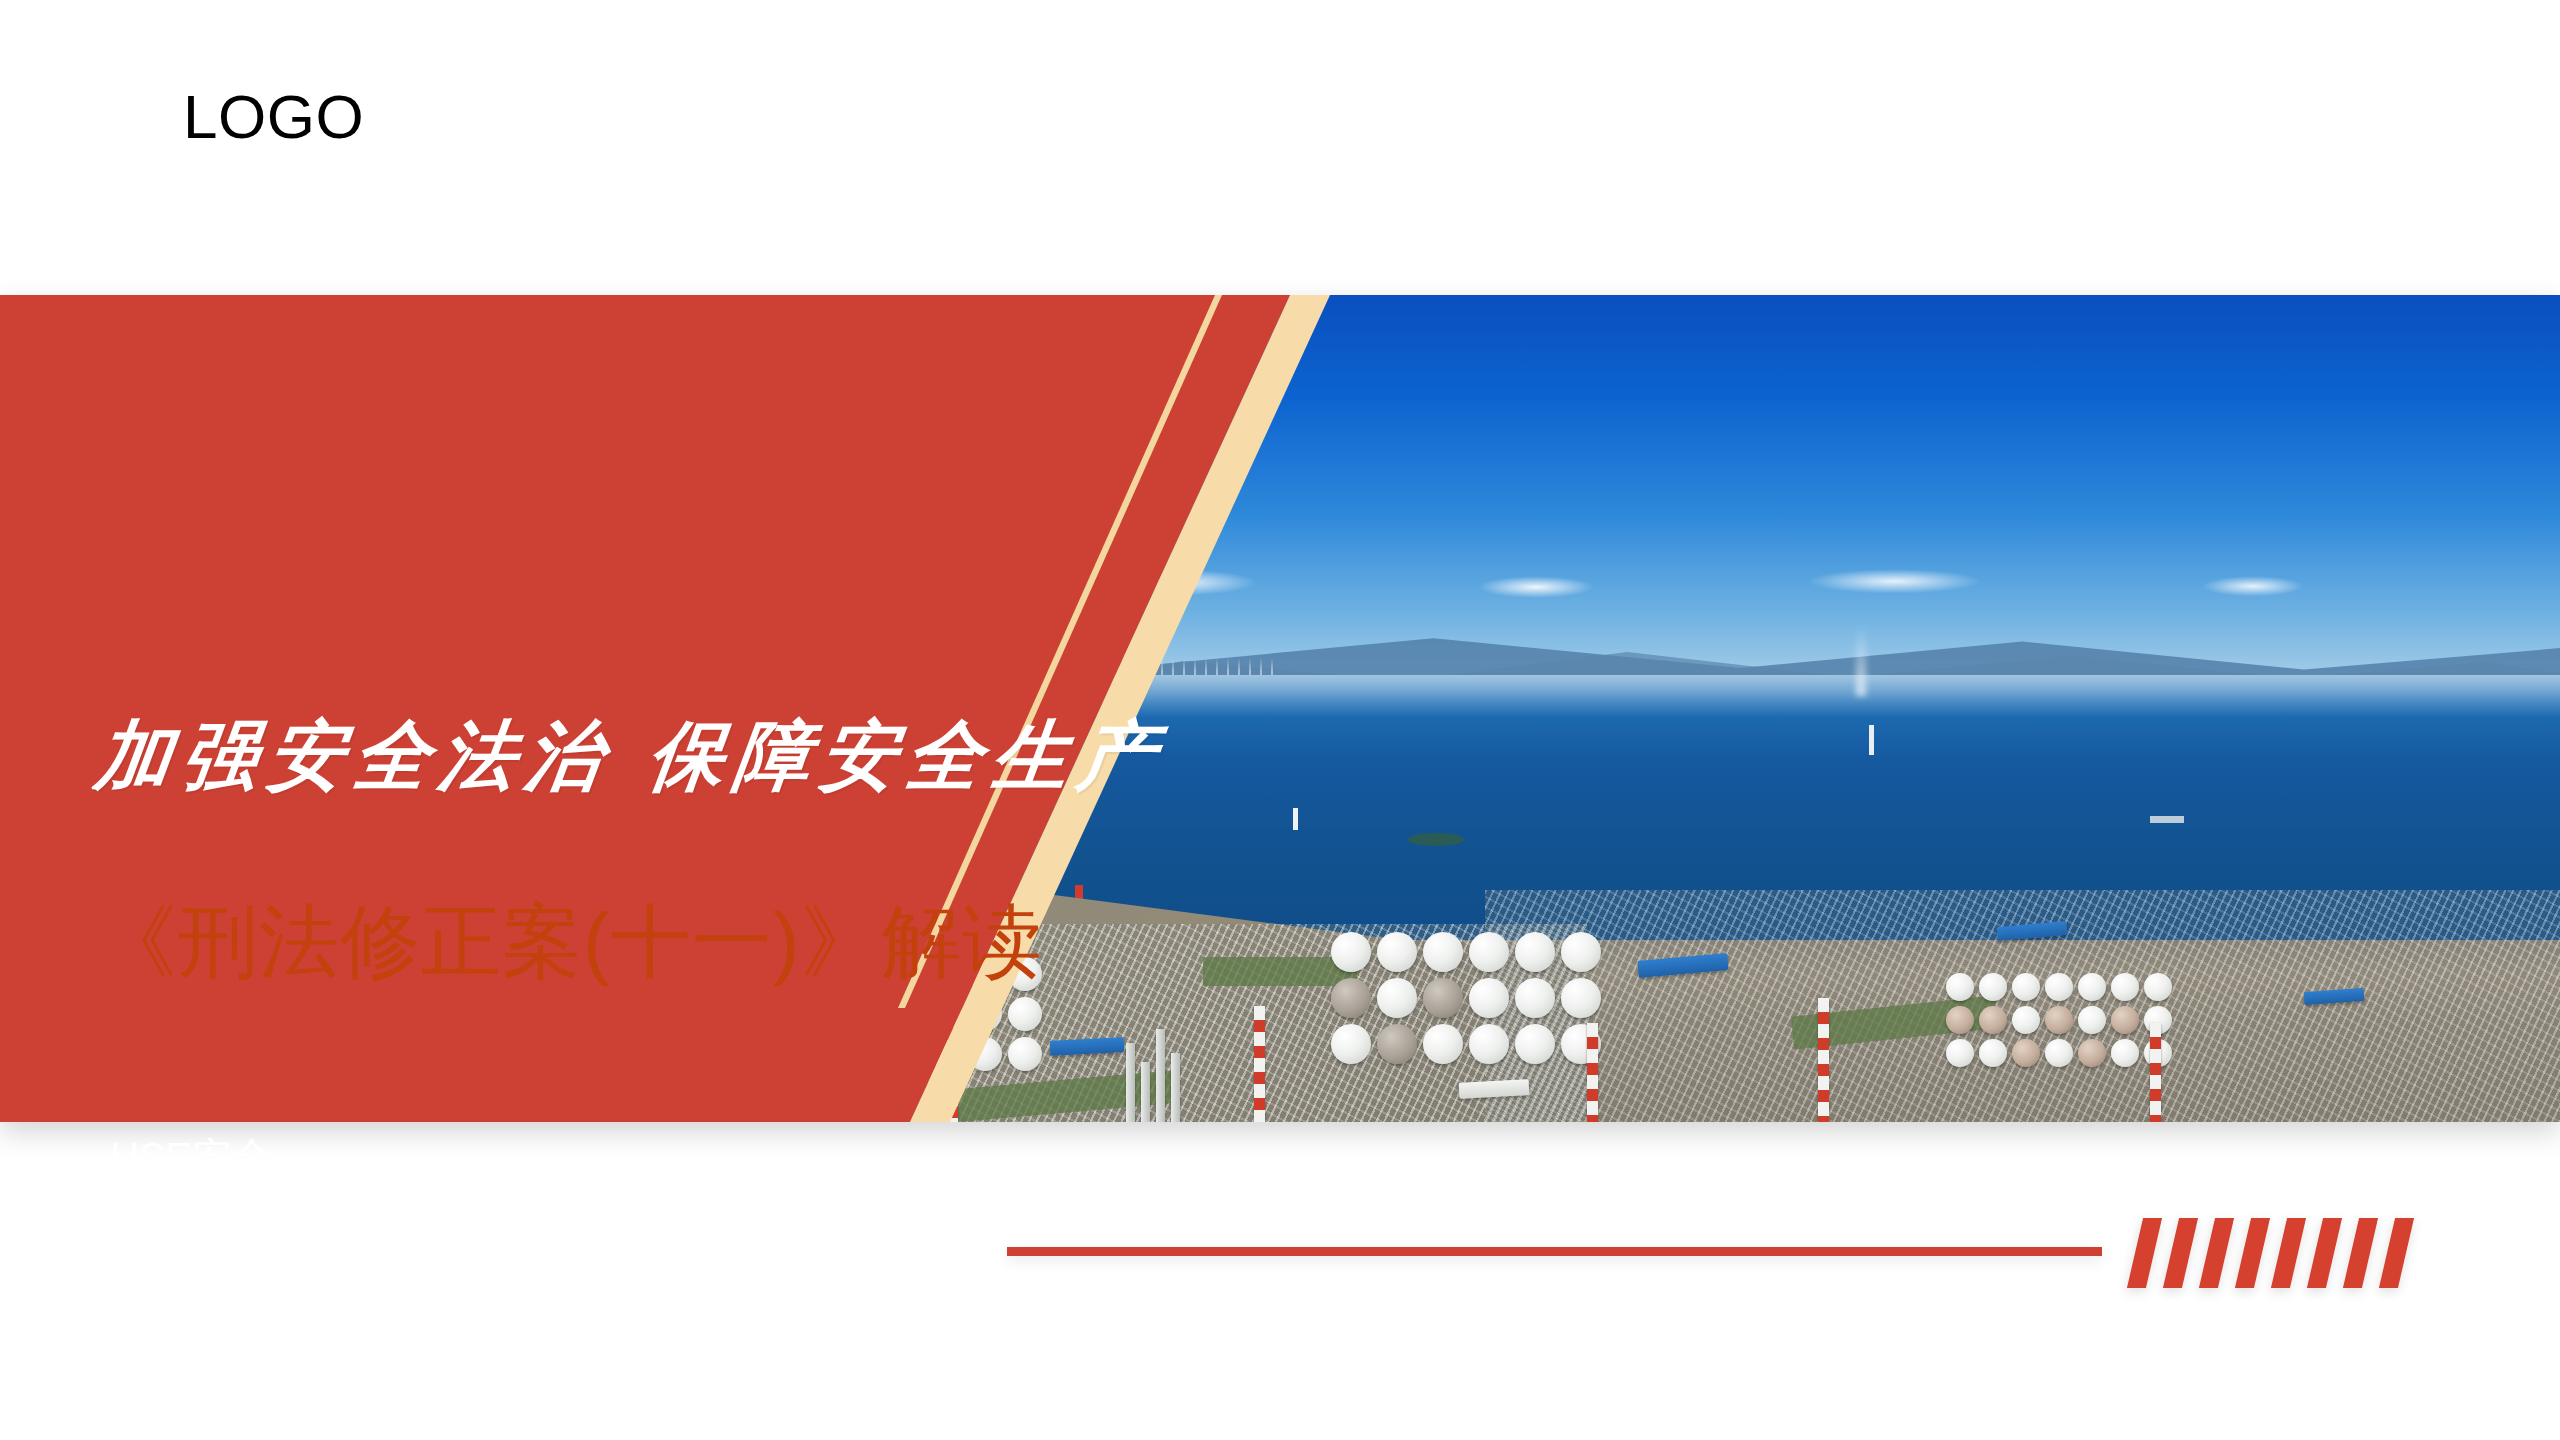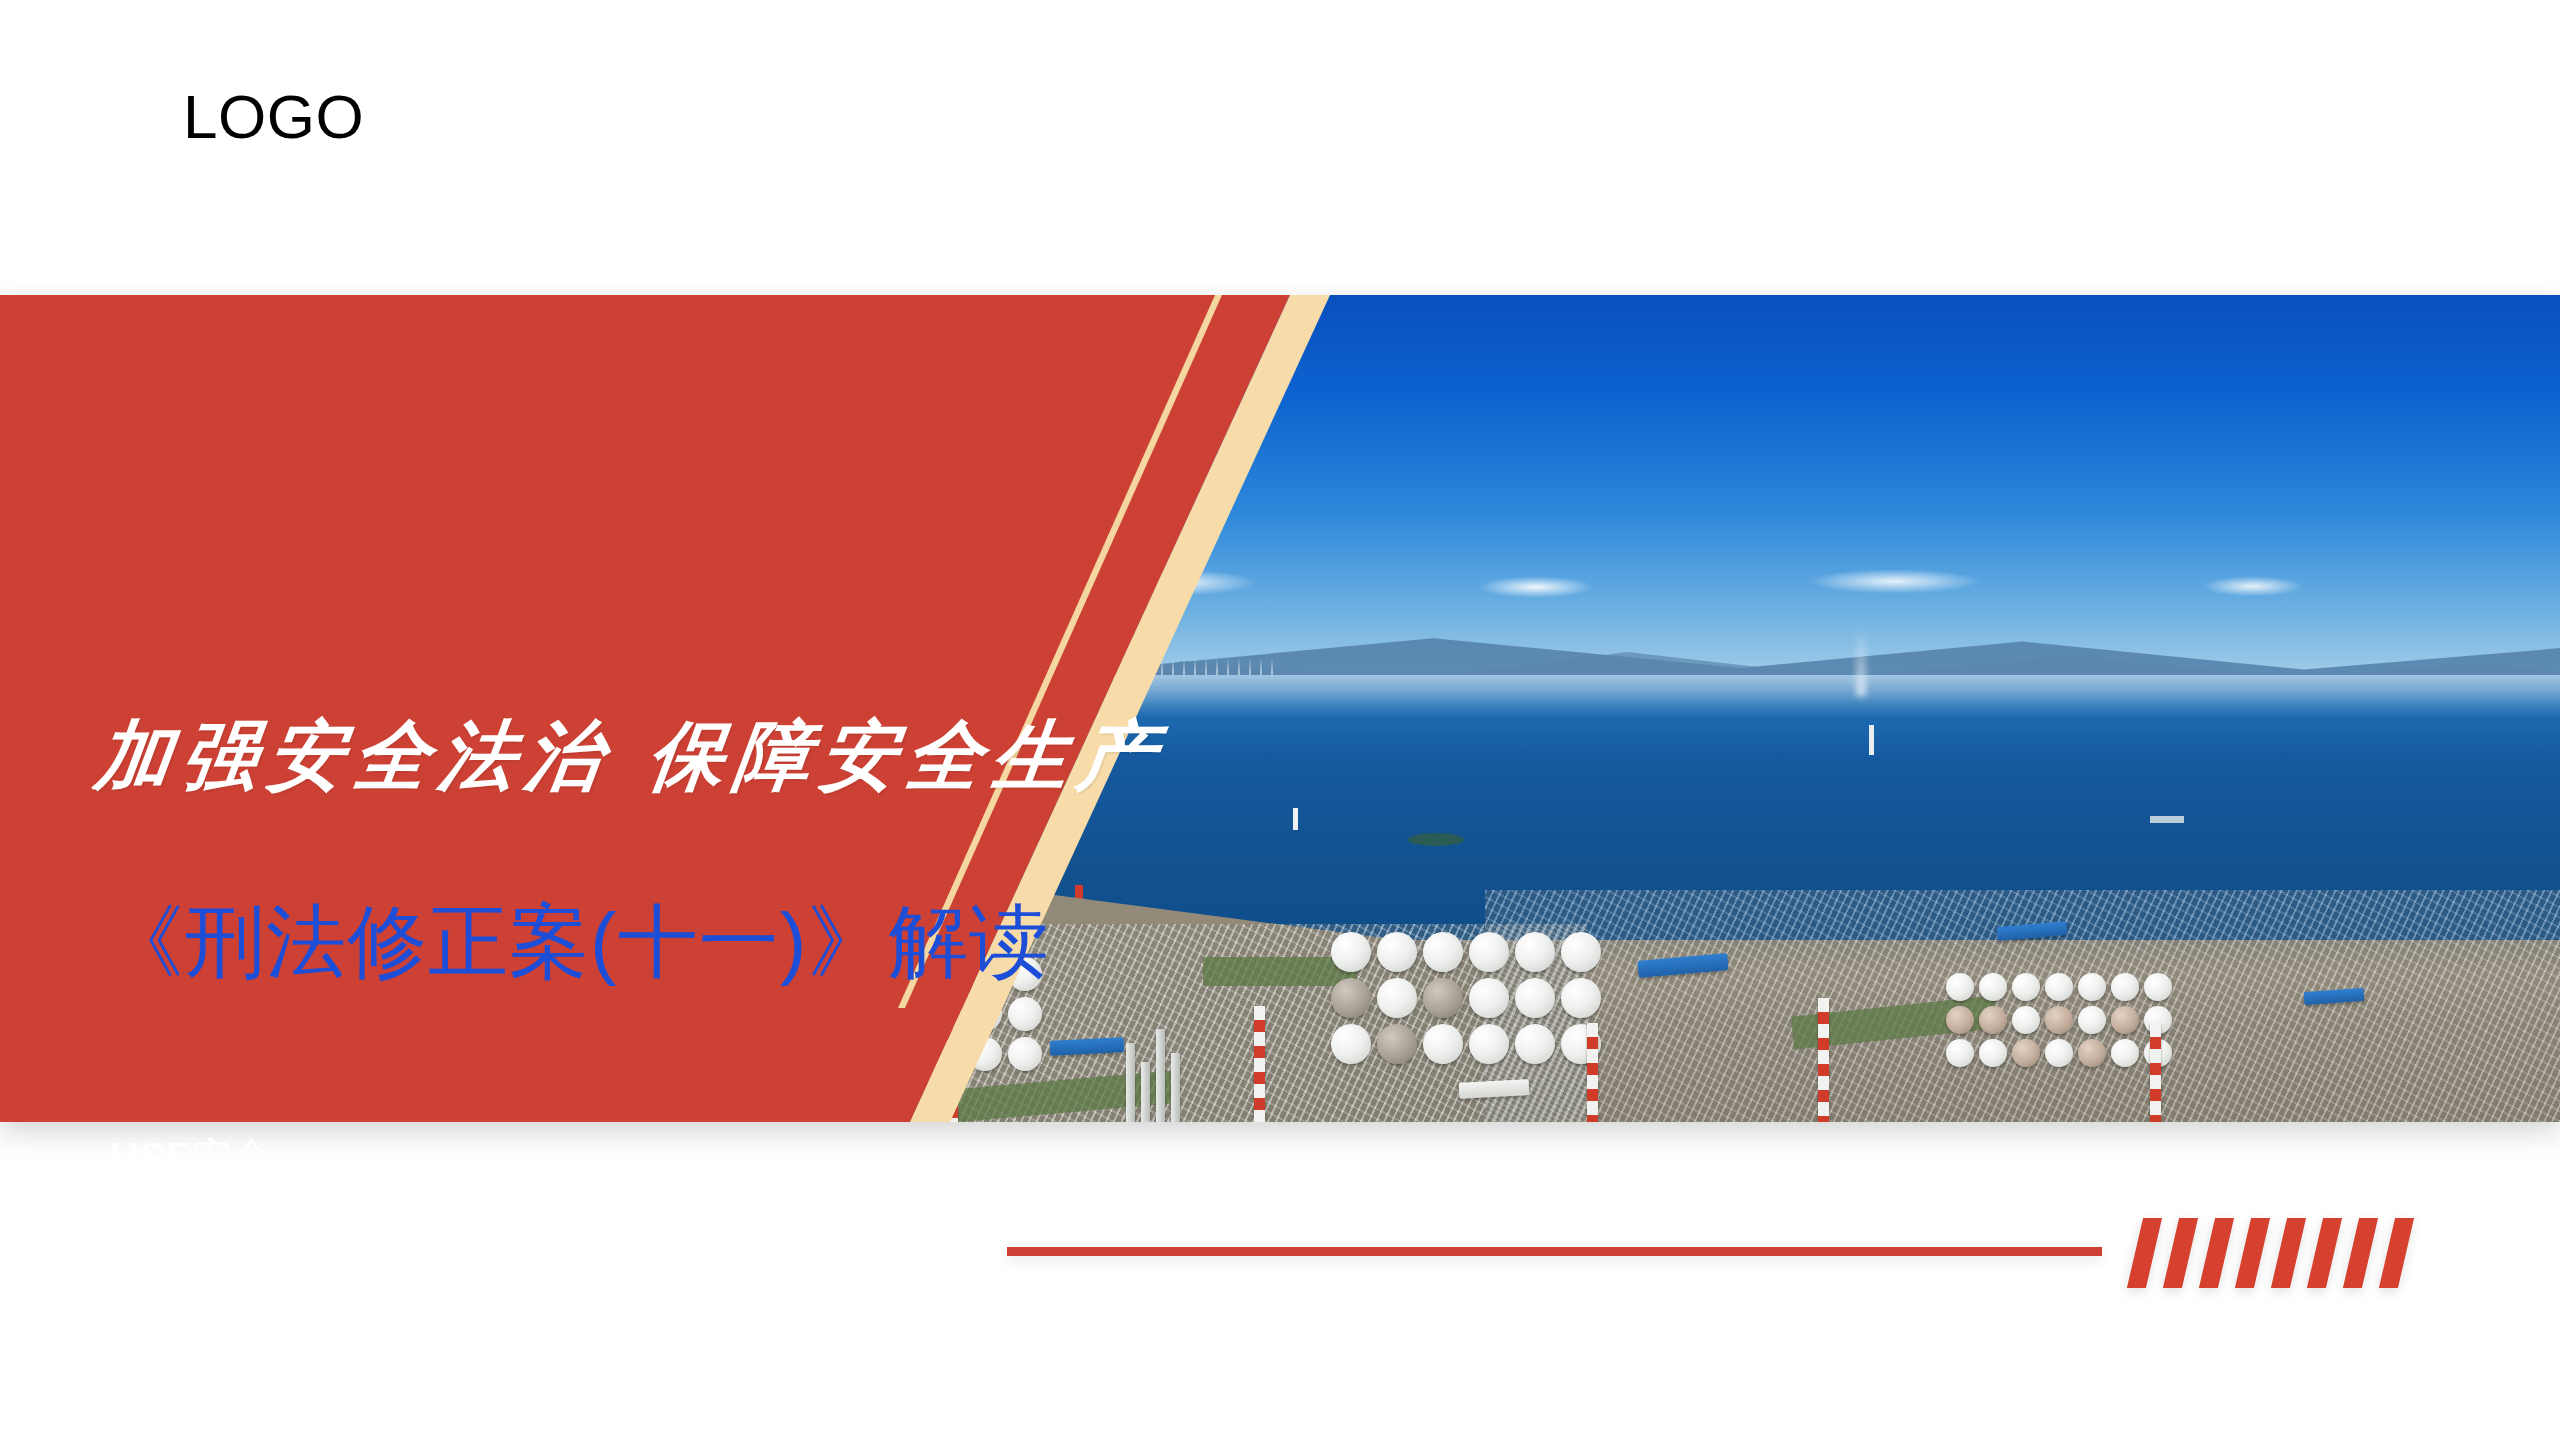--- a/index.html
+++ b/index.html
@@ -113,21 +113,21 @@
         clip-path:polygon(1290px 0,1330px 0,950px 827px,910px 827px);}
   
   .cream-line{position:absolute;left:0;top:0;width:1600px;height:827px;background:#f4d79e;
         clip-path:polygon(1215px 0,1222px 0,905px 713px,898px 713px);}
 
   
   .headline{position:absolute;left:96px;top:420px;width:1260px;color:#ffffff;
         font-family:"DejaVu Serif",serif;font-weight:700;font-style:italic;
         font-size:76px;line-height:1.08;letter-spacing:10px;white-space:nowrap;
         text-shadow:2px 2px 0 rgba(0,0,0,.06);transform:skewX(-7deg);}
-  .subtitle{position:absolute;left:104px;top:600px;width:1200px;color:#1d4ed8;
+  .subtitle{position:absolute;left:97px;top:600px;width:1200px;color:#c2410c;
         font-size:80px;line-height:1.18;font-weight:400;letter-spacing:1px;white-space:nowrap;}
   .byline{position:absolute;left:110px;top:830px;color:#ffffff;font-size:40px;line-height:1.62;}
   .byline div{white-space:nowrap;}
 
   
   .rule{position:absolute;left:1007px;top:1247px;width:1095px;height:9px;background:#cd4134;
         box-shadow:0 4px 14px rgba(0,0,0,.10);}
   .stripes{position:absolute;left:2135px;top:1218px;width:340px;height:70px;display:flex;gap:17px;}
   .stripes i{display:block;width:19px;height:70px;background:#d5402f;
         transform:skewX(-13deg);box-shadow:0 4px 12px rgba(0,0,0,.13);}

